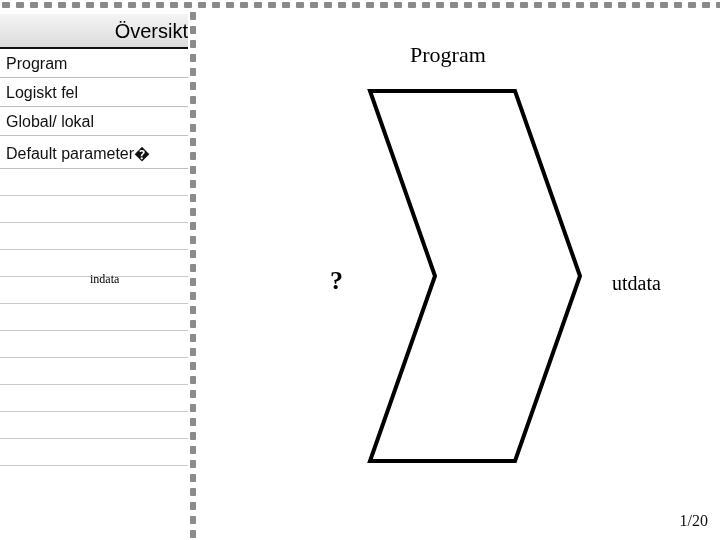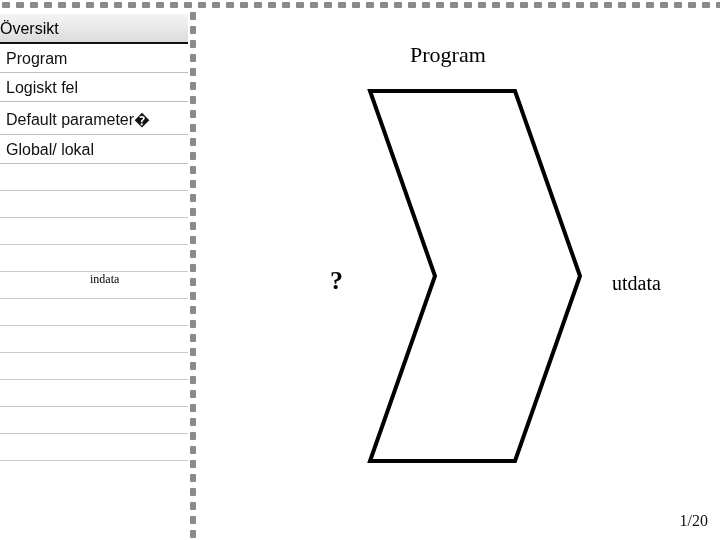--- a/index.html
+++ b/index.html
@@ -8,21 +8,21 @@
 
 .topdots{position:absolute;left:0;top:2px;width:720px;height:8px;display:flex;gap:6px;padding-left:2px}
 .topdots span{width:8px;height:6px;background:#8a8a8a;border-radius:1px;flex:0 0 auto}
 
 
 .leftdots{position:absolute;left:190px;top:12px;width:8px;height:526px;display:flex;flex-direction:column;gap:6px}
 .leftdots span{width:6px;height:8px;background:#8a8a8a;border-radius:1px;flex:0 0 auto}
 
 
 .sidebar{position:absolute;left:0;top:14px;width:188px}
-.heading{font-size:16px;text-align:left;padding:6px 0 4px;border-bottom:2px solid #111}
+.heading{font-size:20px;text-align:right;padding:6px 0 4px;border-bottom:2px solid #111}
 .heading.shaded{background:linear-gradient(#f4f4f4,#dcdcdc)}
 .navitem{font-size:16px;padding:6px 0 4px 6px;border-bottom:1px solid #bdbdbd;color:#111}
 .navlines{margin-top:0}
 .navlines div{height:26px;border-bottom:1px solid #c9c9c9}
 
 
 .main{position:absolute;left:200px;top:14px;width:520px;height:520px}
 .title{position:absolute;left:210px;top:28px;font-size:22px;font-family:'Times New Roman',serif;color:#000}
 .indata{position:absolute;left:-110px;top:258px;font-size:12px;font-family:'Times New Roman',serif}
 .q{position:absolute;left:130px;top:252px;font-size:26px;font-family:'Times New Roman',serif;font-weight:bold}
@@ -128,22 +128,22 @@
     <span></span>
     <span></span>
     <span></span>
     <span></span>
   </div>
 
 <div class="sidebar">
   <div class="heading shaded">Översikt</div>
   <div class="navitem">Program</div>
   <div class="navitem">Logiskt fel</div>
+  <div class="navitem">Global/ lokal</div>
   <div class="navitem">Default parameter�</div>
-  <div class="navitem">Global/ lokal</div>
   <div class="navlines">
     <div></div>
       <div></div>
       <div></div>
       <div></div>
       <div></div>
       <div></div>
       <div></div>
       <div></div>
       <div></div>

